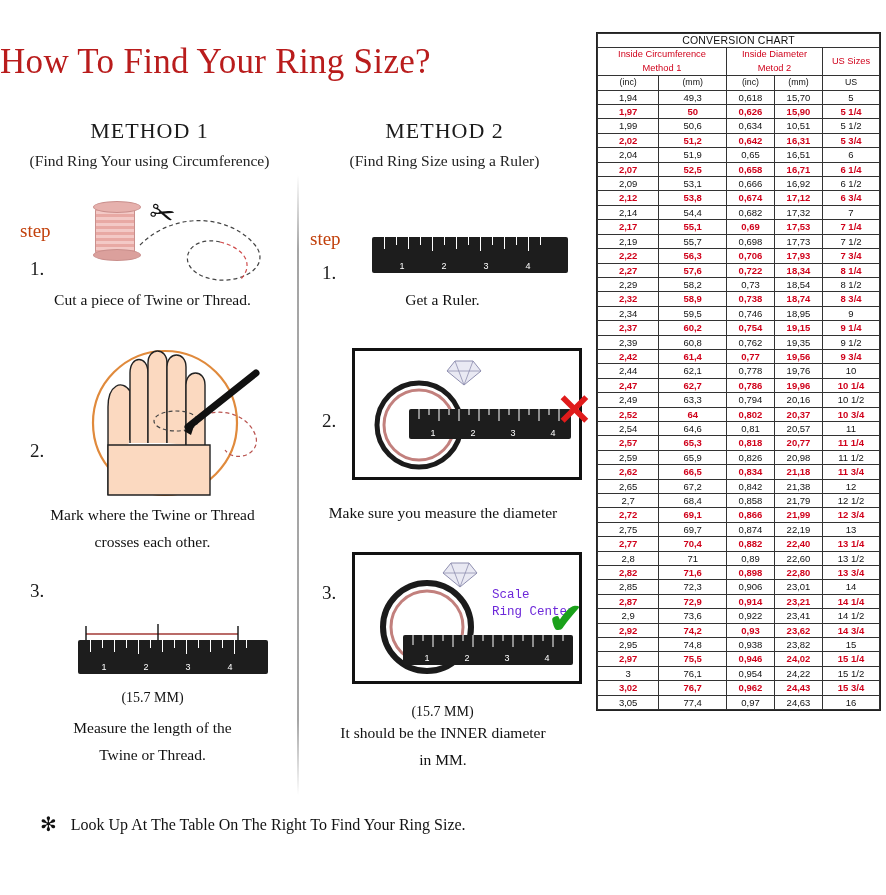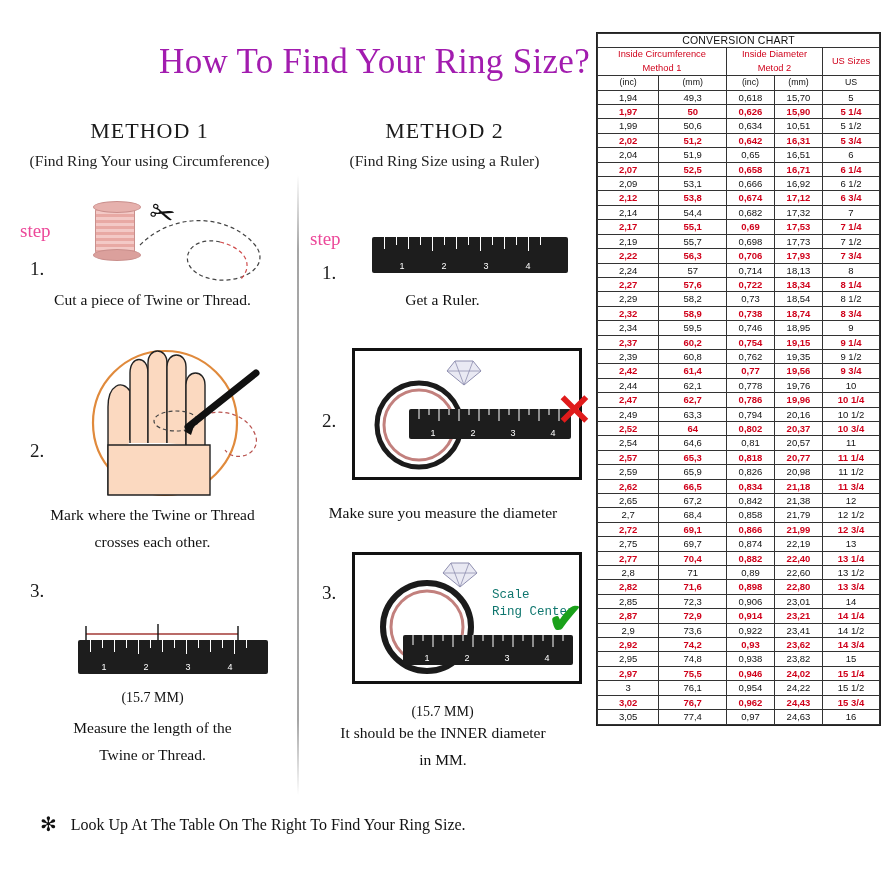--- a/index.html
+++ b/index.html
@@ -20,24 +20,24 @@
   
   .left-area {
     position: absolute;
     left: 0; top: 0;
     width: 590px; height: 895px;
   }
   .main-title {
     position: absolute;
     left: 0; top: 42px;
     width: 590px;
-    text-align: right;
+    text-align: left;
     font-size: 35px;
     letter-spacing: 0.3px;
-    color: #a21caf;
+    color: #b91c1c;
     font-family: "Liberation Serif", serif;
   }
 
   .divider-v {
     position: absolute;
     left: 297px; top: 175px;
     width: 2px; height: 620px;
     background: linear-gradient(to bottom, rgba(160,160,160,0), rgba(150,150,150,0.85) 12%, rgba(150,150,150,0.85) 88%, rgba(160,160,160,0));
   }
 
@@ -56,21 +56,21 @@
   }
   .method-sub {
     margin-top: 8px;
     font-size: 15.5px;
     color: #222;
   }
 
   .step-word {
     position: absolute;
     font-size: 19px;
-    color: #ec4899;
+    color: #c2410c;
   }
   .step-num {
     position: absolute;
     font-size: 19px;
     color: #1b1b1b;
   }
   .caption {
     position: absolute;
     font-size: 15.5px;
     color: #111;
@@ -151,21 +151,21 @@
     color: #1aa11a;
     font-size: 42px;
     font-weight: bold;
     font-family: "Liberation Sans", sans-serif;
     line-height: 1;
   }
   .scale-label {
     position: absolute;
     font-family: "Liberation Mono", monospace;
     font-size: 12.5px;
-    color: #0f766e;
+    color: #6d28d9;
     line-height: 1.35;
   }
   .mm-note {
     position: absolute;
     font-size: 14px;
     color: #111;
   }
 
   .footer-note {
     position: absolute;
@@ -525,27 +525,20 @@
             <td>17,73</td>
             <td>7 1/2</td>
           </tr>
           <tr class="red">
             <td>2,22</td>
             <td>56,3</td>
             <td>0,706</td>
             <td>17,93</td>
             <td>7 3/4</td>
           </tr>
-          <tr class="blk">
-            <td>2,24</td>
-            <td>57</td>
-            <td>0,714</td>
-            <td>18,13</td>
-            <td>8</td>
-          </tr>
           <tr class="red">
             <td>2,27</td>
             <td>57,6</td>
             <td>0,722</td>
             <td>18,34</td>
             <td>8 1/4</td>
           </tr>
           <tr class="blk">
             <td>2,29</td>
             <td>58,2</td>

